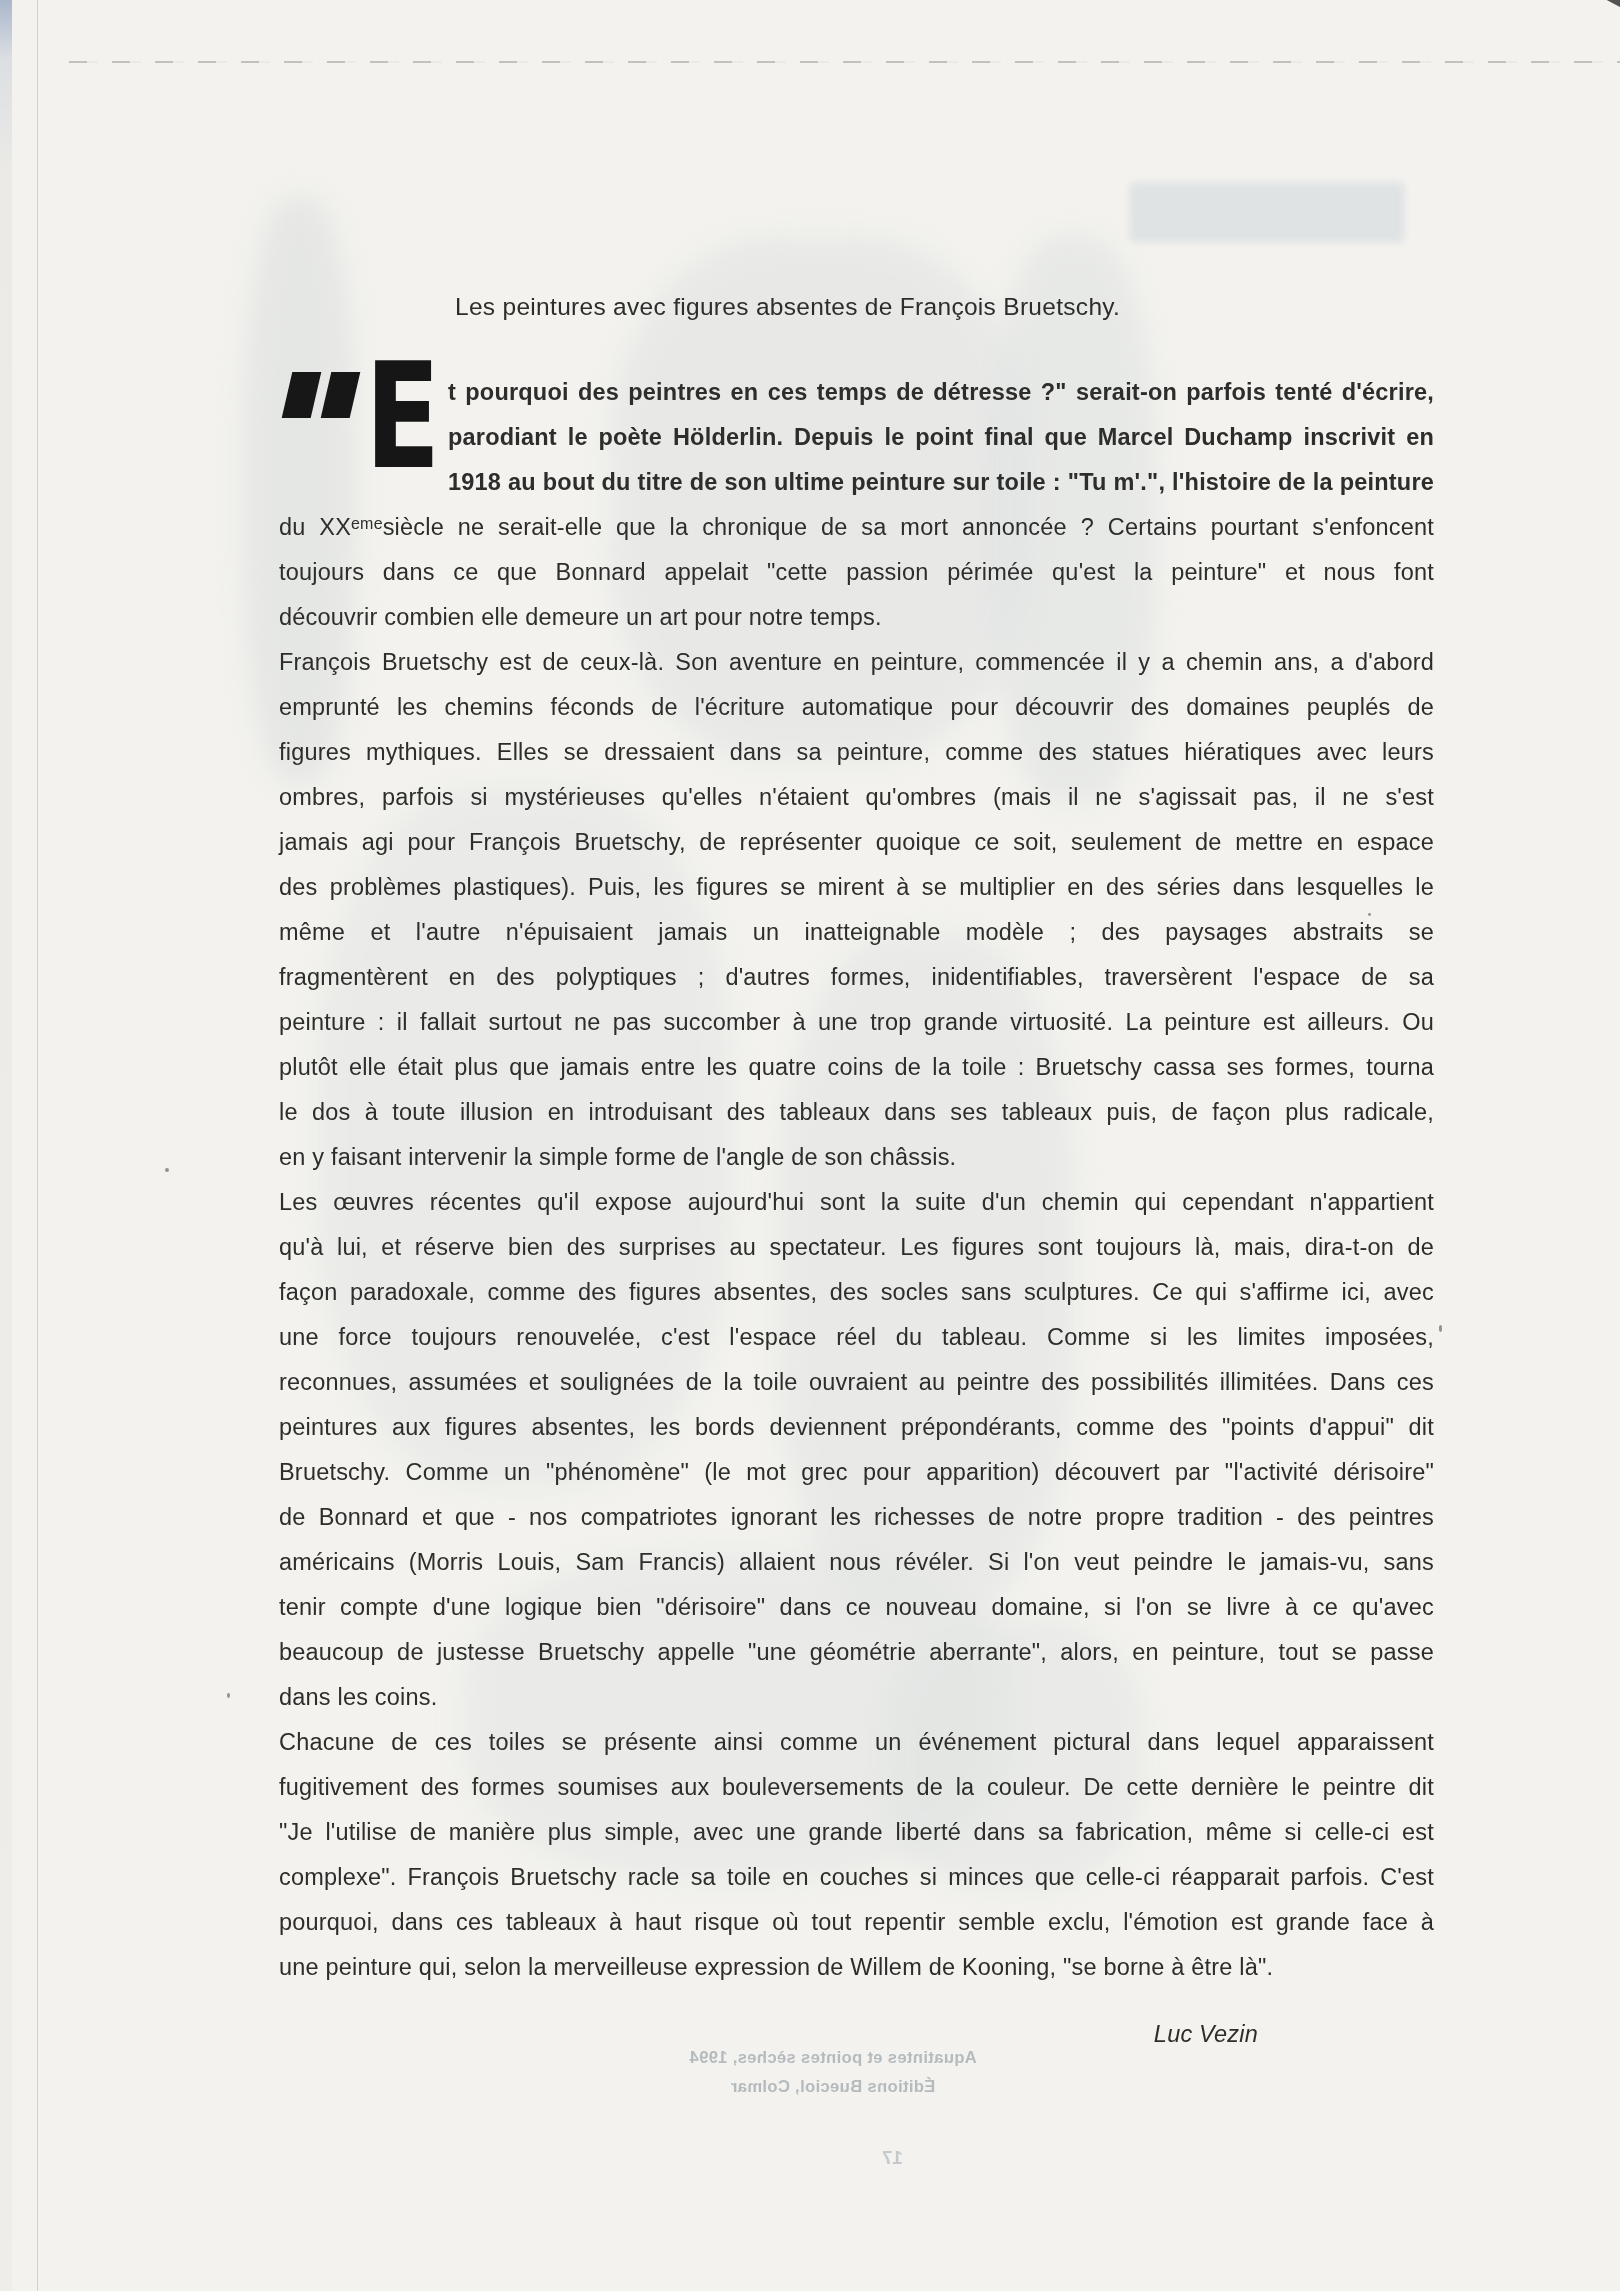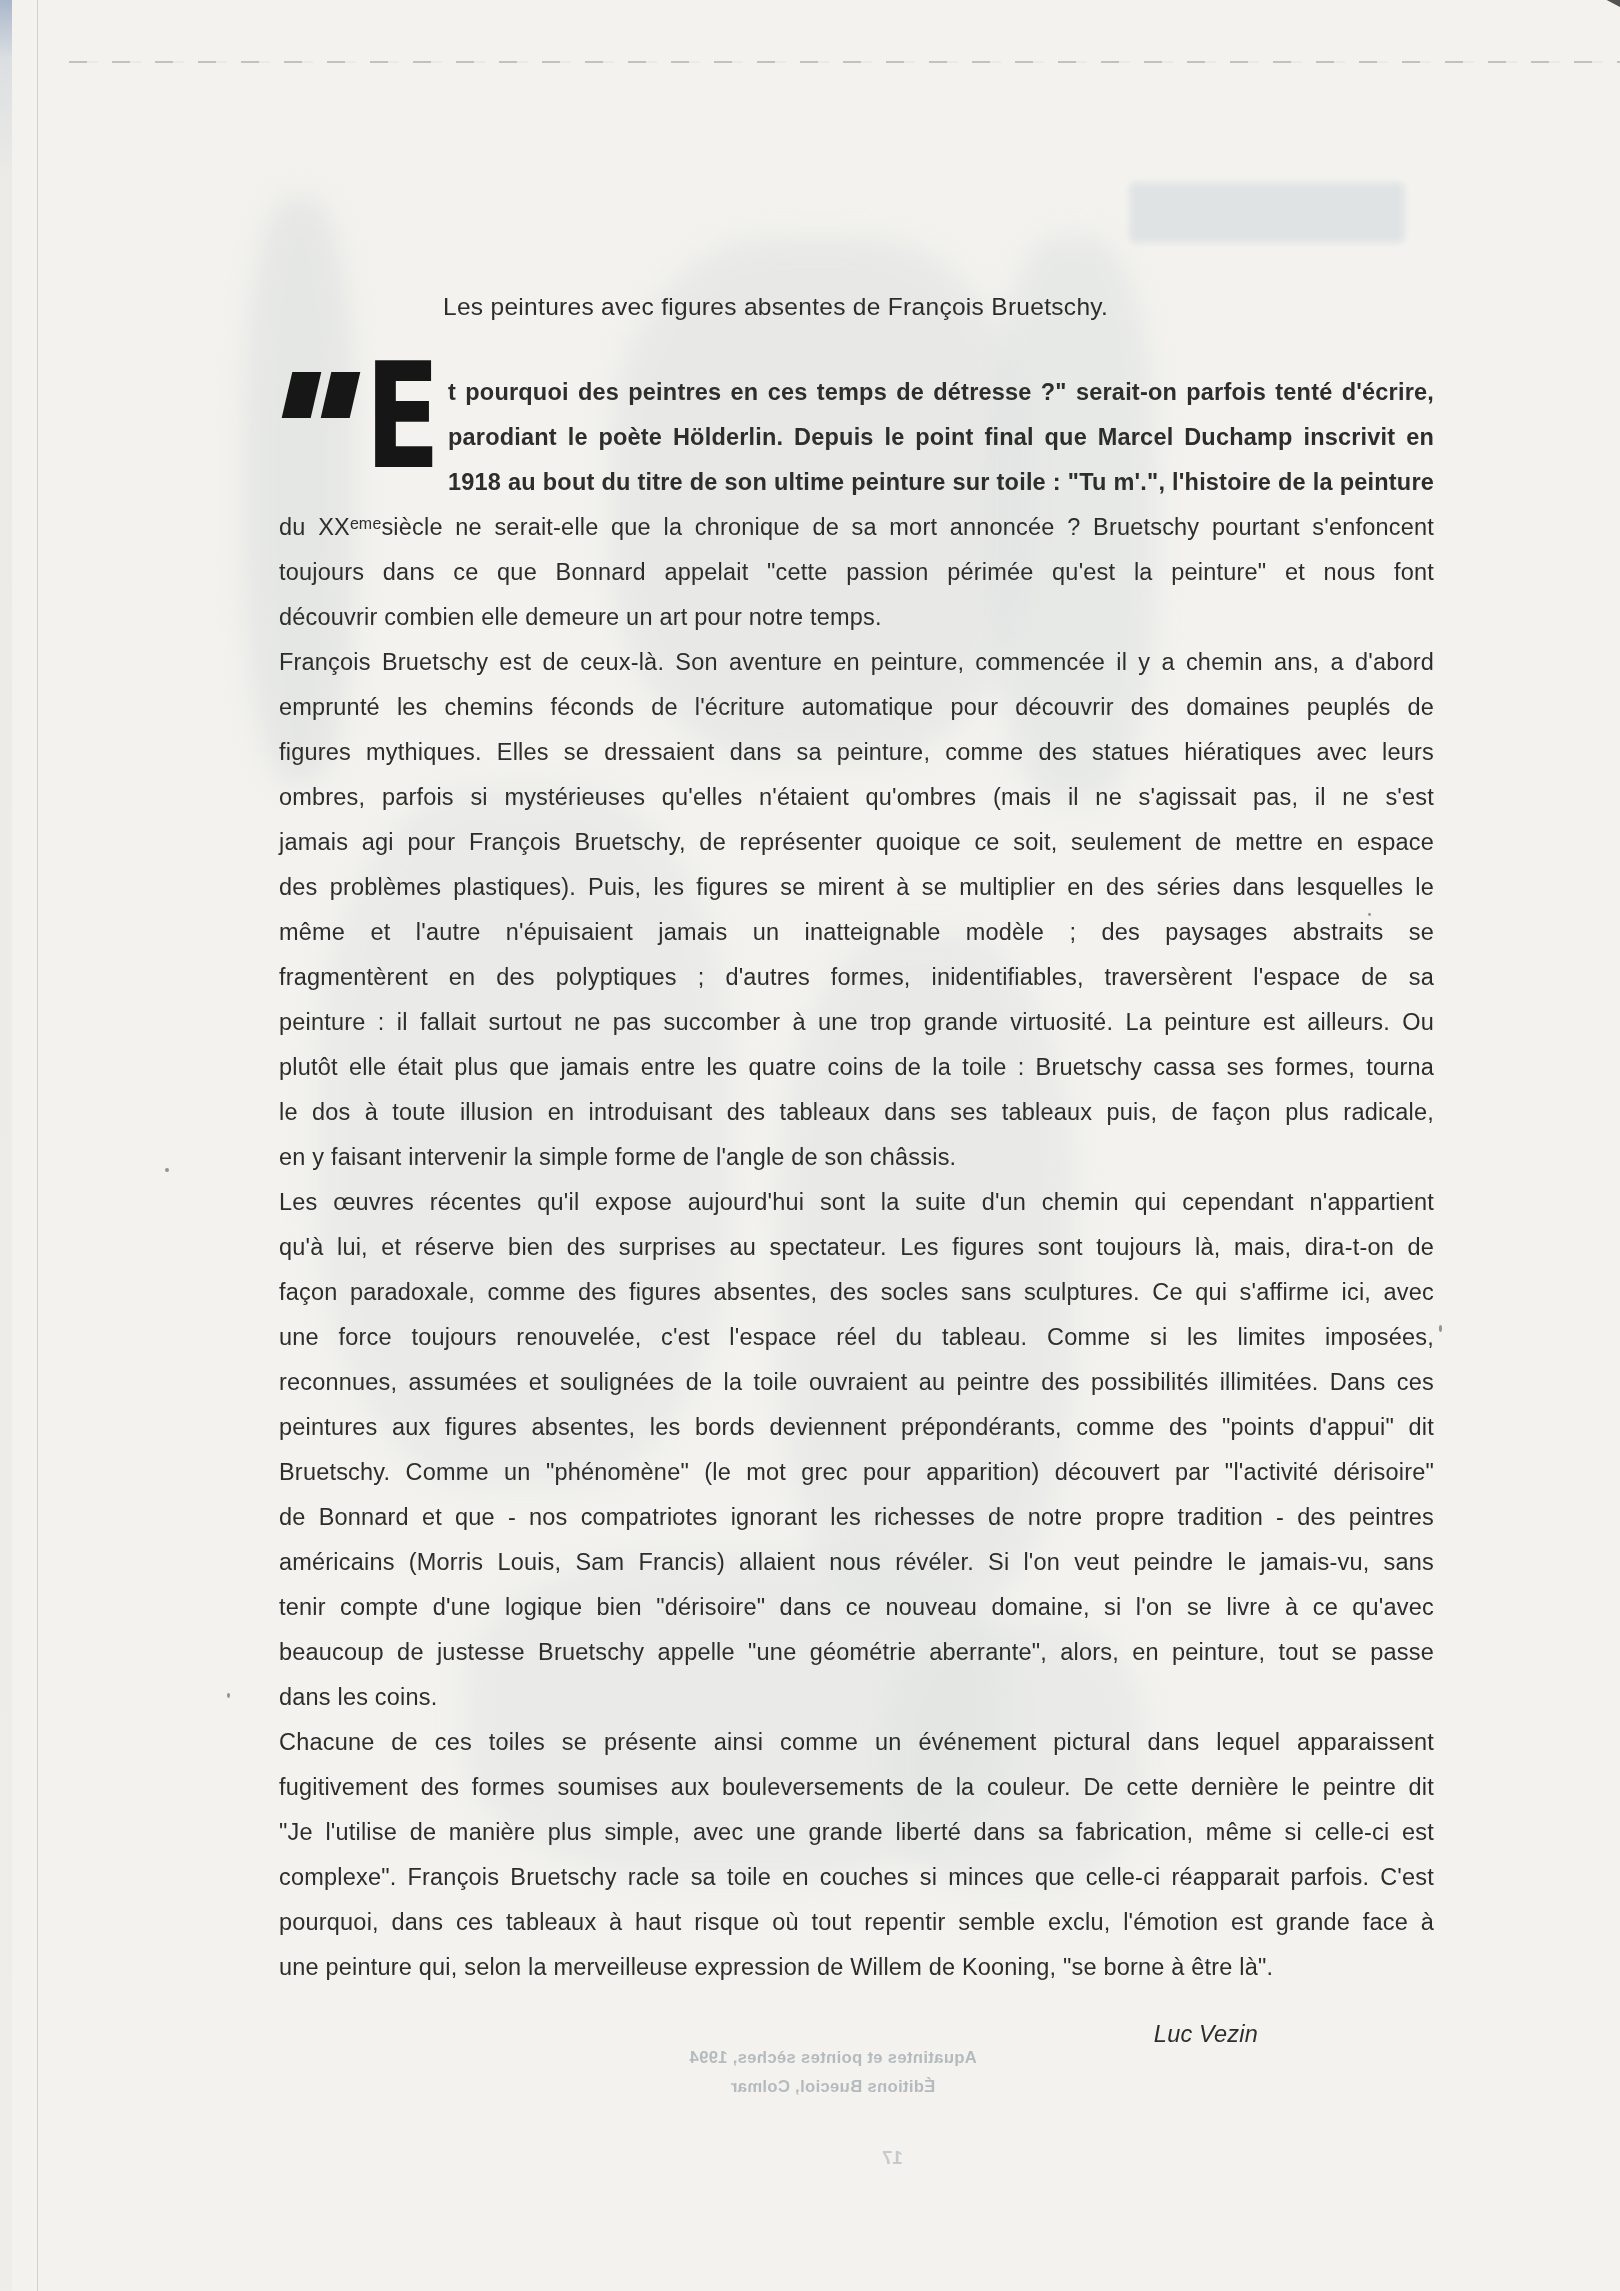--- a/index.html
+++ b/index.html
@@ -40,21 +40,21 @@
   .b7{left:461px;top:1549px;width:549px;height:333px;background:#dee2e1;opacity:.4;}
   .b8{left:882px;top:1617px;width:265px;height:274px;background:#dadfdf;opacity:.35;}
   .speck{position:absolute;background:rgba(70,70,68,.55);border-radius:50%;}
   .s1{left:165px;top:1168px;width:3.9px;height:3.9px;}
   .s2{left:227px;top:1693px;width:2.9px;height:4.9px;}
   .s3{left:1439px;top:1325px;width:2.9px;height:6.9px;}
   .s4{left:1368px;top:913px;width:2.9px;height:2.9px;}
 
   
   .title{
-    position:absolute;left:443px;top:290px;
+    position:absolute;left:455px;top:290px;
     font-size:24.5px;line-height:33px;letter-spacing:0.3px;
   }
 
   
   .text-block{
     position:absolute;left:279px;top:370px;width:1155px;
   }
   .line{
     height:45px;line-height:45px;
     font-size:23.5px;letter-spacing:0.2px;
@@ -134,21 +134,21 @@
 
     <div class="dropcap">
       <span class="dq dq1"></span>
       <span class="dq dq2"></span>
       <div class="bigE">E</div>
     </div>
 
     <div class="line indent">t pourquoi des peintres en ces temps de détresse ?" serait-on parfois tenté d'écrire,</div>
     <div class="line indent">parodiant le poète Hölderlin. Depuis le point final que Marcel Duchamp inscrivit en</div>
     <div class="line indent">1918 au bout du titre de son ultime peinture sur toile : "Tu m'.", l'histoire de la peinture</div>
-    <div class="line">du XXᵉᵐᵉsiècle ne serait-elle que la chronique de sa mort annoncée ? Bruetschy pourtant s'enfoncent</div>
+    <div class="line">du XXᵉᵐᵉsiècle ne serait-elle que la chronique de sa mort annoncée ? Certains pourtant s'enfoncent</div>
     <div class="line">toujours dans ce que Bonnard appelait "cette passion périmée qu'est la peinture" et nous font</div>
     <div class="line endline">découvrir combien elle demeure un art pour notre temps.</div>
 
     <div class="line">François Bruetschy est de ceux-là. Son aventure en peinture, commencée il y a chemin ans, a d'abord</div>
     <div class="line">emprunté les chemins féconds de l'écriture automatique pour découvrir des domaines peuplés de</div>
     <div class="line">figures mythiques. Elles se dressaient dans sa peinture, comme des statues hiératiques avec leurs</div>
     <div class="line">ombres, parfois si mystérieuses qu'elles n'étaient qu'ombres (mais il ne s'agissait pas, il ne s'est</div>
     <div class="line">jamais agi pour François Bruetschy, de représenter quoique ce soit, seulement de mettre en espace</div>
     <div class="line">des problèmes plastiques). Puis, les figures se mirent à se multiplier en des séries dans lesquelles le</div>
     <div class="line">même et l'autre n'épuisaient jamais un inatteignable modèle ; des paysages abstraits se</div>

